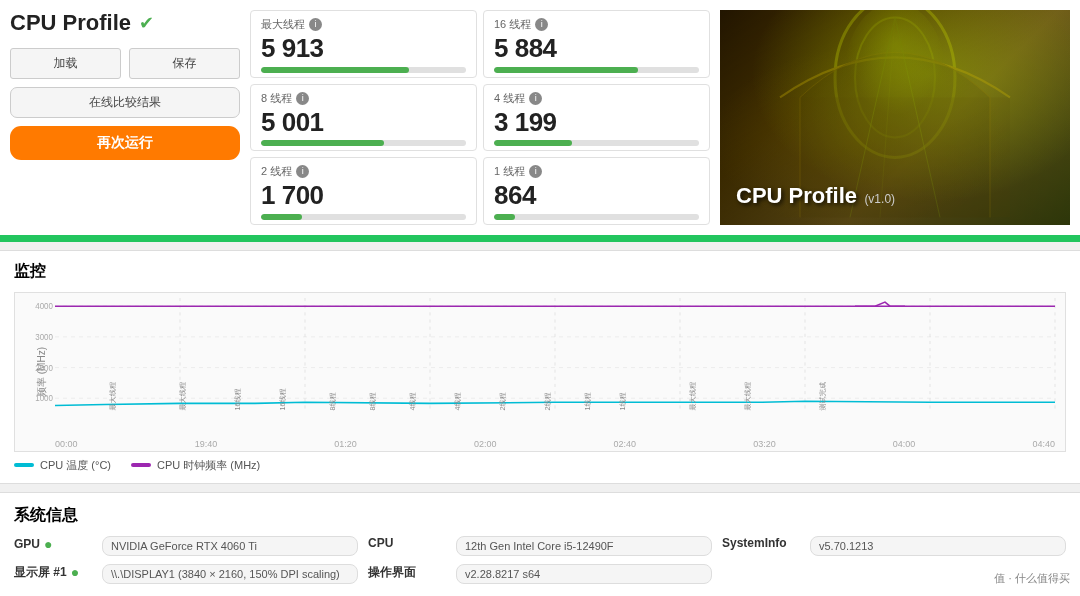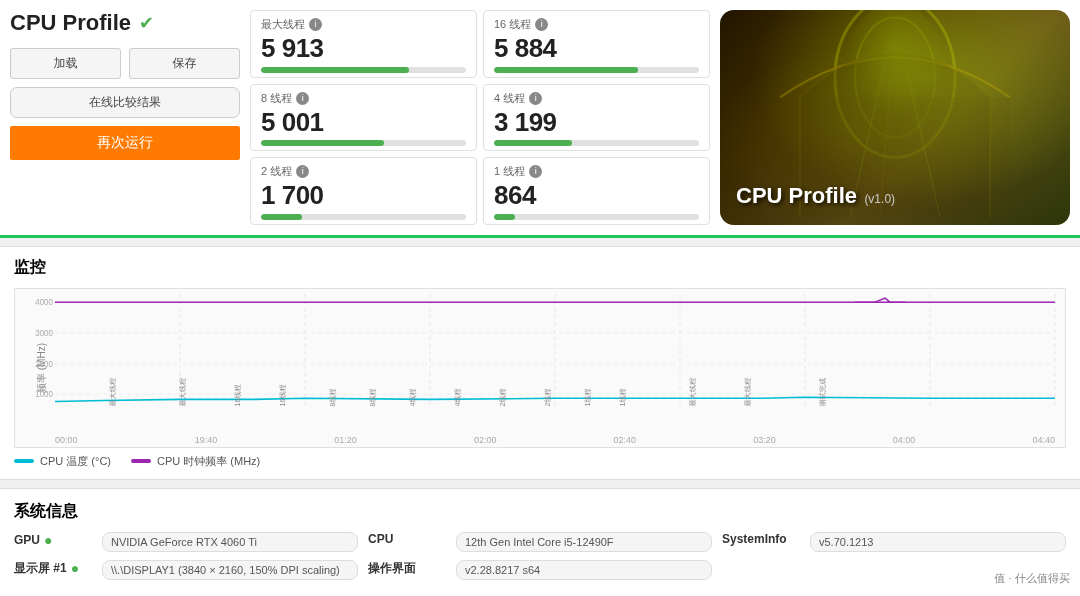--- a/index.html
+++ b/index.html
@@ -9,21 +9,21 @@
       font-size: 12px;
       color: #333;
       width: 1080px;
     }
 
     .top-section {
       display: flex;
       background: #fff;
       padding: 10px;
       gap: 10px;
-      border-bottom: 3px solid #22c55e;
+      border-bottom: 7px solid #22c55e;
     }
 
     .left-panel {
       width: 230px;
       flex-shrink: 0;
     }
 
     .title-row {
       display: flex;
       align-items: center;
@@ -71,25 +71,25 @@
       color: #444;
       text-align: center;
       margin-bottom: 8px;
     }
 
     .btn-run {
       width: 100%;
       padding: 8px;
       background: #ff7a00;
       border: none;
-      border-radius: 2px;
+      border-radius: 11px;
       cursor: pointer;
       font-size: 14px;
       color: #fff;
-      font-weight: normal;
+      font-weight: bold;
       text-align: center;
     }
 
     .scores-grid {
       display: grid;
       grid-template-columns: 1fr 1fr;
       gap: 6px;
       flex: 1;
     }
 
@@ -142,21 +142,21 @@
       height: 100%;
       border-radius: 3px;
     }
 
     .bar-green { background: #4caf50; }
 
     .hero-image {
       width: 350px;
       flex-shrink: 0;
       background: linear-gradient(135deg, #2a1a00 0%, #5a4000 30%, #8a7020 60%, #4a5a10 100%);
-      border-radius: 14px;
+      border-radius: 0;
       display: flex;
       align-items: flex-end;
       padding: 16px;
       position: relative;
       overflow: hidden;
     }
 
     .hero-image::before {
       content: '';
       position: absolute;

